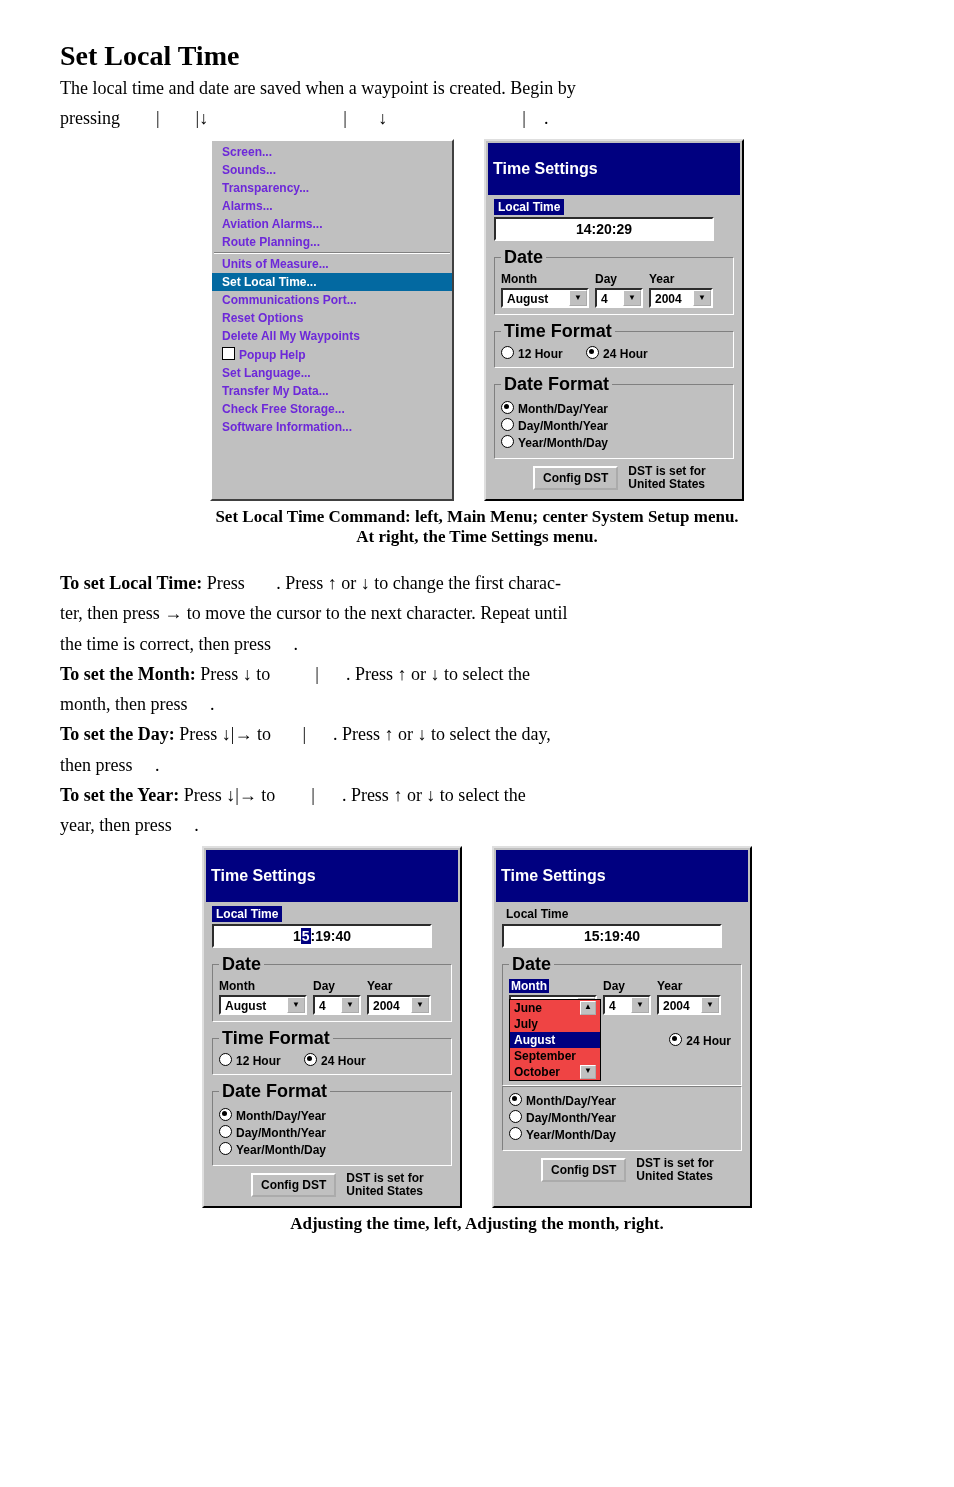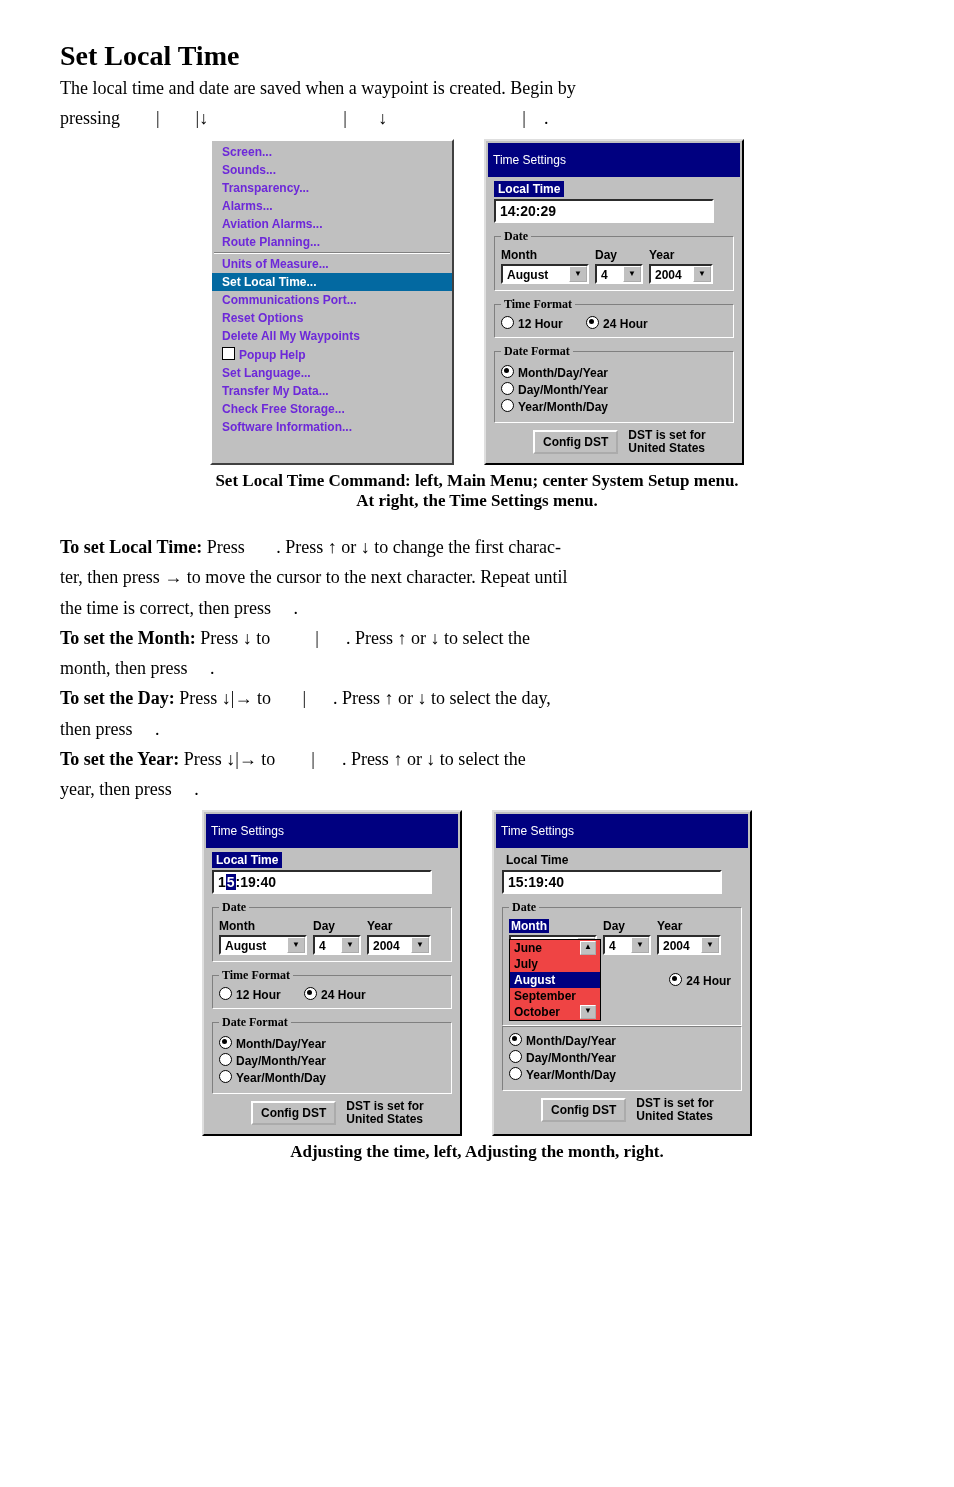--- a/index.html
+++ b/index.html
@@ -84,23 +84,23 @@
     border-left-color: #dfdfdf;
     border-right-color: #000;
     border-bottom-color: #000;
     width: 260px;
     padding: 2px;
     box-sizing: border-box;
   }
   .titlebar {
     background: #000080;
     color: #fff;
-    font-weight: normal;
-    padding: 10px 5px;
-    font-size: 12px;
+    font-weight: bold;
+    padding: 17px 5px;
+    font-size: 16px;
   }
   .dlg-body { padding: 4px 6px 6px 6px; }
   .sub-title-sel {
     background: #000080;
     color: #fff;
     font-weight: bold;
     padding: 1px 4px;
     display: inline-block;
     margin-bottom: 2px;
   }
@@ -116,38 +116,38 @@
     border-top-color: #808080;
     border-left-color: #808080;
     border-right-color: #fff;
     border-bottom-color: #fff;
     font-family: Tahoma, Arial, sans-serif;
     font-size: 14px;
     font-weight: bold;
     padding: 2px 4px;
     width: 220px;
     box-sizing: border-box;
+    text-align: center;
   }
   .hl-digit {
     background: #000080;
     color: #fff;
     padding: 0 1px;
   }
   fieldset.group {
     border: 1px solid #808080;
     border-right-color: #fff;
     border-bottom-color: #fff;
     margin: 6px 0 4px 0;
     padding: 4px 6px 6px 6px;
   }
   fieldset.group legend {
     font-weight: bold;
     padding: 0 3px;
-    font-size: 12px;
-    font-family: Liberation Serif, serif;
+    font-size: 18px;
   }
   .combo {
     display: inline-flex;
     align-items: stretch;
     border: 2px inset #fff;
     border-top-color: #808080;
     border-left-color: #808080;
     background: #fff;
     font-weight: bold;
     font-size: 12px;

